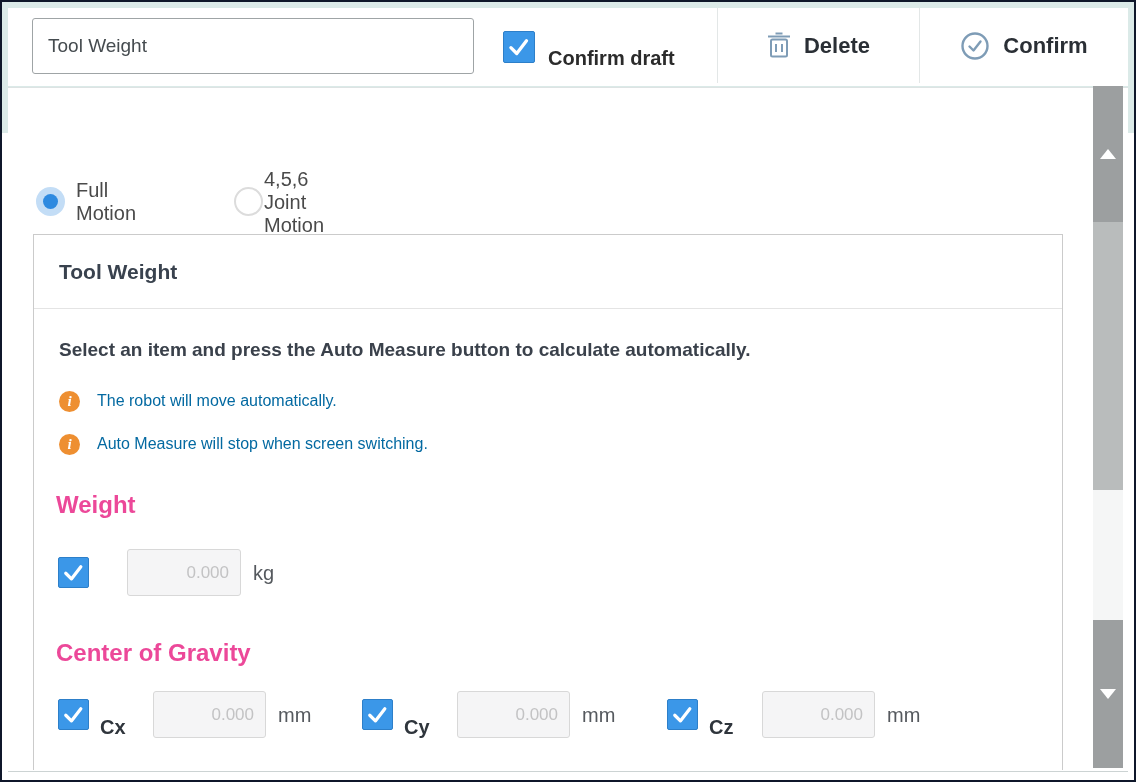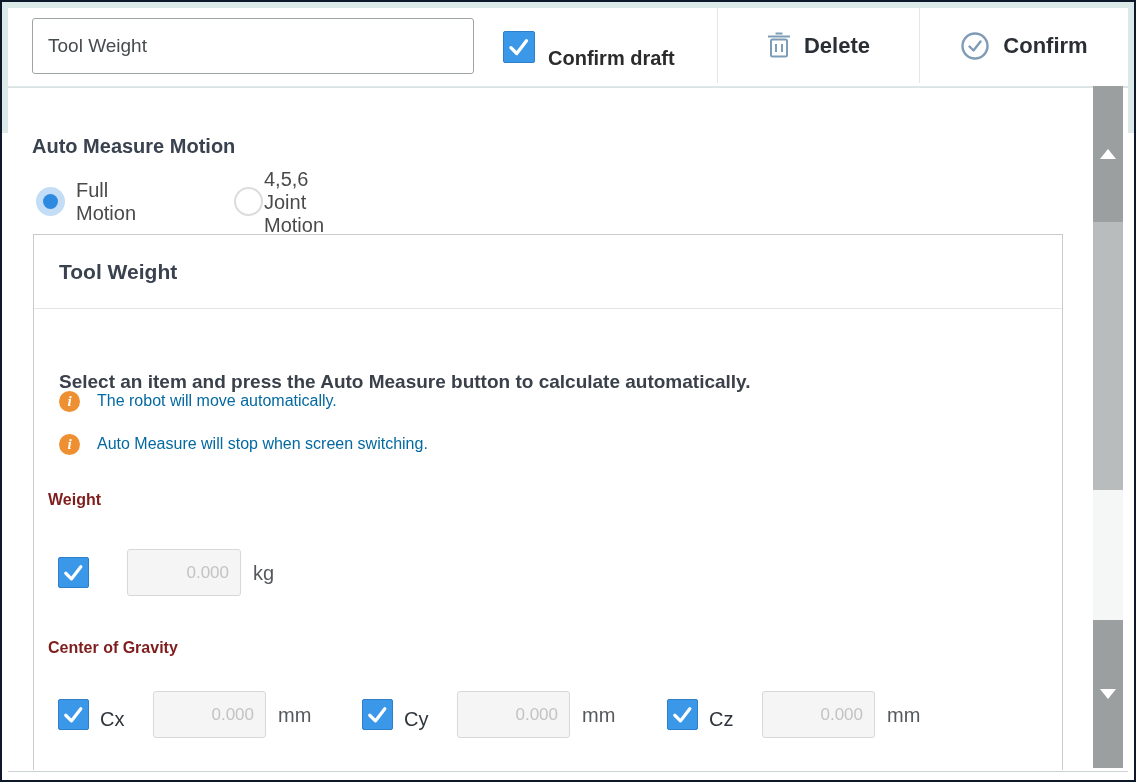--- a/index.html
+++ b/index.html
@@ -62,39 +62,39 @@
   .panel-header { position:absolute; left:0; top:0; width:100%; height:74px; border-bottom:1px solid #e4e4e4; }
   .panel-title {
     position:absolute; left:25px; top:0; height:74px; display:flex; align-items:center;
     font-size:21px; font-weight:bold; color:#39424e;
   }
   .auto-measure-btn {
     position:absolute; right:20px; top:16px; width:229px; height:45px;
     background:#b9bec6; border:none; border-radius:6px;
     color:#fff; font-family:"Liberation Sans", sans-serif; font-size:20px; font-weight:bold; cursor:pointer;
   }
-  .instruction { position:absolute; left:25px; top:104px; font-size:19px; font-weight:bold; color:#3a414b;margin-top:32px; }
+  .instruction { position:absolute; left:25px; top:104px; font-size:19px; font-weight:bold; color:#3a414b; }
   .warn-row { position:absolute; left:25px; height:24px; display:flex; align-items:center; gap:17px; }
   .warn-1 { top:154px; } .warn-2 { top:197px; }
   .info-icon {
     width:21px; height:21px; border-radius:50%; background:#ee8f31; flex:0 0 21px;
     display:flex; align-items:center; justify-content:center;
     color:#fff; font-family:"Liberation Serif", serif; font-style:italic; font-weight:bold; font-size:15px;
   }
   .warn-text { font-size:16px; color:#0369a1; }
-  .sub-title { position:absolute; left:14px; font-size:16px; font-weight:bold; color:#7f1d1d; }
+  .sub-title { position:absolute; left:22px; font-size:24px; font-weight:bold; color:#ec4899; }
   .weight-title { top:256px; } .cog-title { top:404px; }
 
   .field-row { position:absolute; height:48px; }
   .weight-row { left:24px; top:314px; width:400px; }
   .cog-row { left:0; top:456px; width:100%; }
   .cog-group { position:absolute; top:0; height:48px; }
   .g1 { left:24px; } .g2 { left:328px; } .g3 { left:633px; }
   .row-cbx { position:absolute; left:0; top:8px; width:31px; height:31px; }
-  .field-label { position:absolute; left:42px; top:4px; height:48px; display:flex; align-items:center; font-size:20px; font-weight:normal; color:#2f353c; }
+  .field-label { position:absolute; left:42px; top:12px; height:48px; display:flex; align-items:center; font-size:20px; font-weight:bold; color:#2f353c; }
   .num-input {
     position:absolute; top:0; height:47px; border:1px solid #d8d8d8; border-radius:3px;
     background:#f5f5f6; font-family:"Liberation Sans", sans-serif; font-size:17px; color:#555;
     text-align:right; padding-right:11px; outline:none;
   }
   .num-input::placeholder { color:#c3c3c4; }
   .weight-input { left:69px; width:114px; }
   .cog-input { left:95px; width:113px; }
   .unit { position:absolute; top:0; height:48px; display:flex; align-items:center; font-size:20px; color:#55595e; }
   .weight-unit { left:195px; } .cog-unit { left:220px; }
@@ -143,21 +143,20 @@
       <svg class="icon-svg" width="30" height="30" viewBox="0 0 30 30">
         <circle cx="15" cy="15" r="12.5" fill="none" stroke="#7e9cb6" stroke-width="2.4"></circle>
         <polyline points="9.5,15.5 13.5,19.5 20.5,10.5" fill="none" stroke="#7e9cb6" stroke-width="2.4" stroke-linecap="round" stroke-linejoin="round"></polyline>
       </svg>
       <span class="lbl">Confirm</span>
     </div>
   </div>
 
   <div class="content-panel"></div>
 
-  <div class="section-title" style="top:133px;">Auto Measure Motion</div>
 
   <div class="radio-row">
     <div class="radio on" style="left:0;"></div>
     <div class="radio-label" style="left:40px;">Full Motion</div>
     <div class="radio off" style="left:198px;"></div>
     <div class="radio-label" style="left:228px;">4,5,6 Joint Motion</div>
   </div>
 
   <div class="panel">
     <div class="panel-header">

